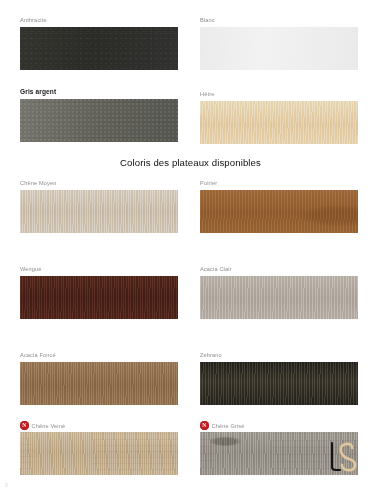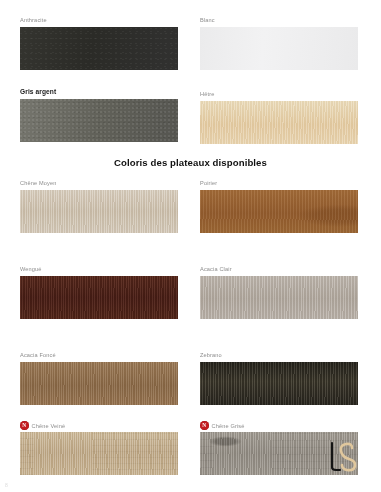--- a/index.html
+++ b/index.html
@@ -182,21 +182,21 @@
   }
 
   
   #main-title {
     position: absolute;
     left: 0;
     right: 0;
     top: 157px;
     text-align: center;
     font-size: 9.6px;
-    font-weight: bold;
+    font-weight: normal;
     color: #111111;
     letter-spacing: 0.1px;
   }
 
   
   #brand-logo {
     position: absolute;
     left: 327px;
     top: 440px;
     width: 32px;

